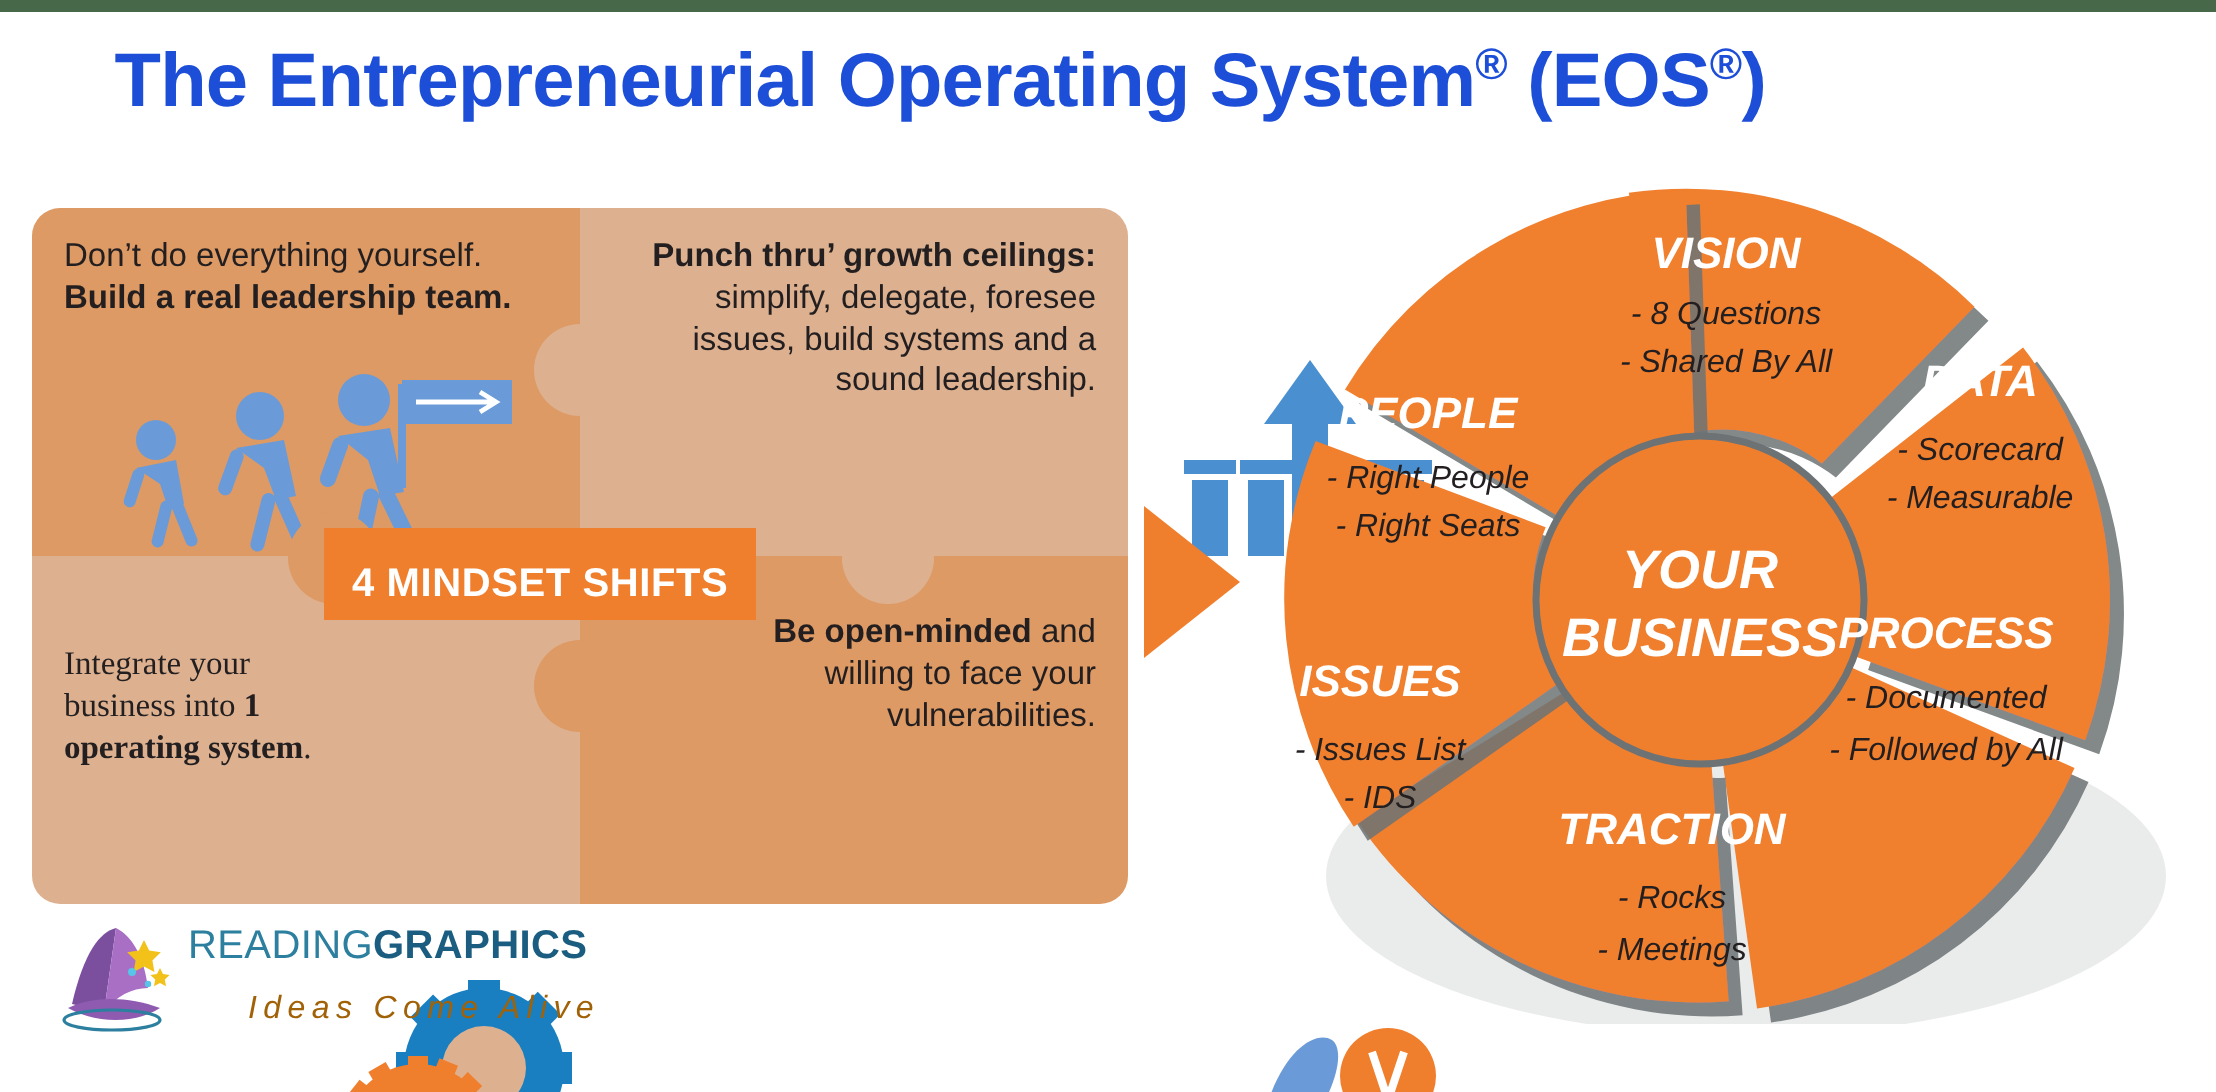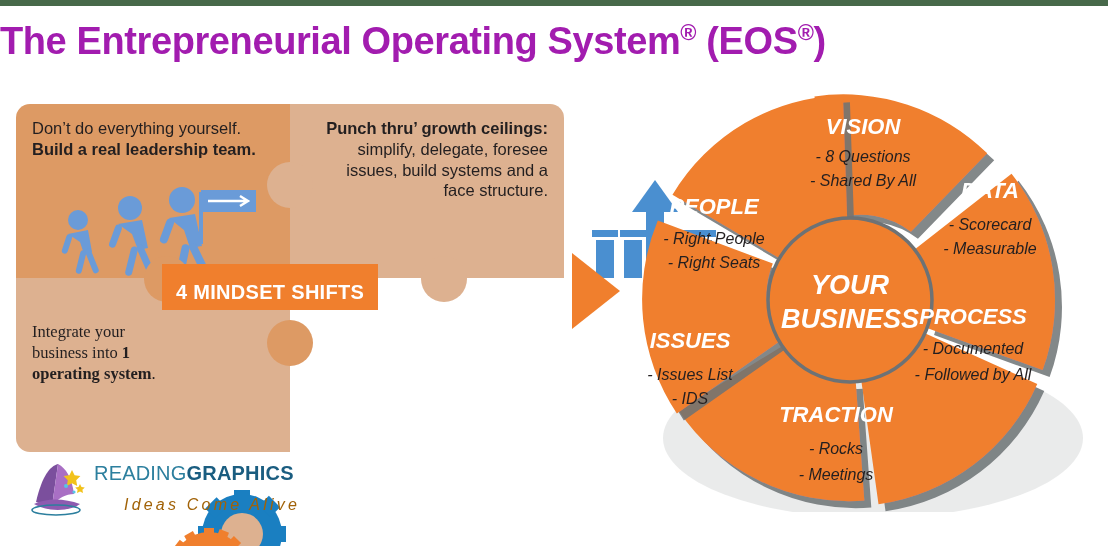--- a/index.html
+++ b/index.html
@@ -22,26 +22,26 @@
     left: 0; top: 0;
     width: 1108px; height: 6px;
     background: #47694a;
   }
 
   
   .page-title {
     position: absolute;
     left: 0; top: 20px;
     width: 883px;
-    text-align: left;
+    text-align: right;
     font-family: "Liberation Sans Narrow", "Liberation Sans", sans-serif;
     font-weight: bold;
     font-size: 38px;
     letter-spacing: -0.4px;
-    color: #a21caf;
+    color: #1d4ed8;
     white-space: nowrap;
   }
   .page-title .reg {
     font-size: 22px;
     vertical-align: super;
     line-height: 0;
   }
 
   
   .puzzle {
@@ -198,21 +198,21 @@
         <rect x="139" y="56" width="8" height="34" rx="4" fill="#6a9bd8" transform="rotate(-26 143 73)"></rect>
 
         <rect x="143" y="6" width="4" height="52" fill="#6a9bd8"></rect>
         <rect x="145" y="4" width="62" height="22" fill="#6a9bd8"></rect>
         <path d="M152 15 L190 15 M184 10 L192 15 L184 20" stroke="#ffffff" stroke-width="2.4" fill="none"></path>
       </svg>
     </div>
   </div>
 
   <div class="quad q-tr">
-    <p><b>Punch thru’ growth ceilings:</b><span> simplify, delegate, foresee issues, build systems and a face structure.</span></p>
+    <p><b>Punch thru’ growth ceilings:</b><span> simplify, delegate, foresee issues, build systems and a sound leadership.</span></p>
     <div class="bars-icon">
       <svg width="130" height="100" viewBox="0 0 130 100">
         <rect x="2" y="52" width="26" height="7" fill="#4a8fd0"></rect>
         <rect x="6" y="62" width="18" height="38" fill="#4a8fd0"></rect>
         <rect x="30" y="52" width="26" height="7" fill="#4a8fd0"></rect>
         <rect x="34" y="62" width="18" height="38" fill="#4a8fd0"></rect>
         <rect x="74" y="52" width="26" height="7" fill="#4a8fd0"></rect>
         <rect x="78" y="62" width="18" height="38" fill="#4a8fd0"></rect>
         <rect x="100" y="52" width="26" height="7" fill="#4a8fd0"></rect>
         <rect x="104" y="62" width="18" height="38" fill="#4a8fd0"></rect>
@@ -265,20 +265,36 @@
           <rect x="38" y="38" width="10" height="9" transform="rotate(330 43 79)"></rect>
         </g>
         <circle cx="43" cy="79" r="7" fill="#ddb190"></circle>
         <circle cx="56" cy="68" r="3" fill="#ddb190"></circle>
         <circle cx="58" cy="88" r="3" fill="#ddb190"></circle>
         <circle cx="38" cy="96" r="3" fill="#ddb190"></circle>
       </svg>
     </div>
   </div>
 
+  <div class="quad q-br">
+    <p><b>Be open-minded</b><span> and willing to face your vulnerabilities.</span></p>
+    <div class="mind-icon">
+      <svg width="180" height="130" viewBox="0 0 180 130">
+
+        <path d="M8 64 C14 26 34 10 44 16 C52 22 44 48 24 70 Z" fill="#6a9bd8"></path>
+
+        <path d="M20 70 C20 52 38 44 56 44 C76 44 90 54 92 70
+                 L102 86 L92 92 L92 112 L72 112 L72 128 L22 128 Z" fill="#6a9bd8"></path>
+
+        <circle cx="72" cy="34" r="24" fill="#f07f2d"></circle>
+        <rect x="62" y="52" width="20" height="14" rx="3" fill="#f07f2d"></rect>
+        <path d="M64 22 L72 46 L80 22" stroke="#ffffff" stroke-width="4" fill="none" stroke-linejoin="round"></path>
+      </svg>
+    </div>
+  </div>
 
   <div class="knob knob-right-dark"></div>
   <div class="knob knob-top-light"></div>
   <div class="knob knob-mid-right"></div>
   <div class="knob knob-br-light"></div>
 </div>
 
 <div class="mindset-banner">4 MINDSET SHIFTS</div>
 
 <div class="big-arrow"></div>

